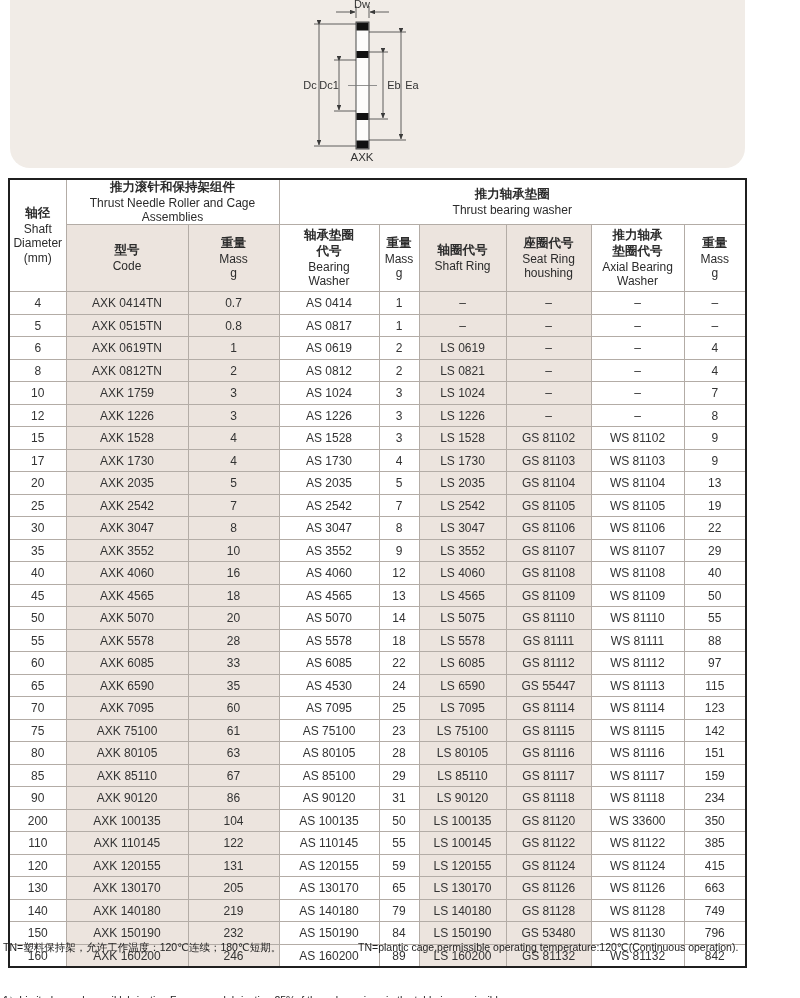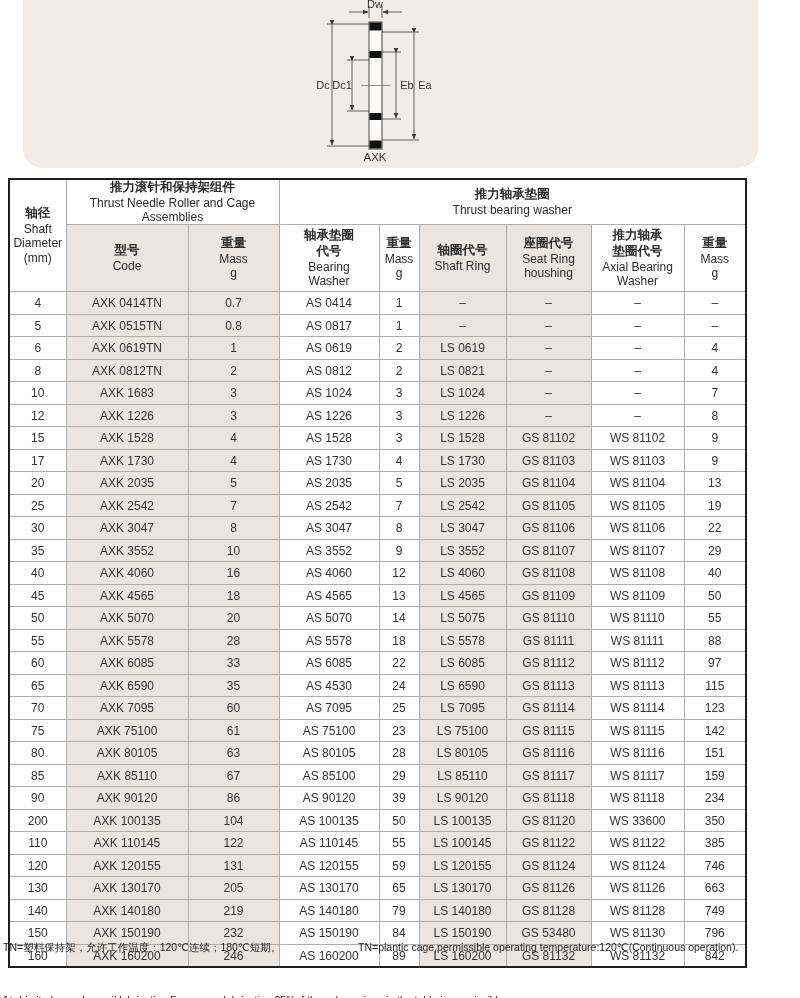--- a/index.html
+++ b/index.html
@@ -1,19 +1,19 @@
 <!DOCTYPE html>
 <html><head>
 <meta charset="utf-8">
 <style>
   html,body{margin:0;padding:0;background:#ffffff;}
   body{width:800px;height:998px;font-family:"Liberation Sans","DejaVu Sans",sans-serif;color:#2b2b2b;position:relative;}
 
   
-  .panel{position:absolute;left:10px;top:0;width:735px;height:168px;background:#f1ece7;border-radius:0 0 20px 20px;margin-left:13px;}
+  .panel{position:absolute;left:10px;top:0;width:735px;height:168px;background:#f1ece7;border-radius:0 0 20px 20px;}
   .panel svg{position:absolute;left:288px;top:0;}
   .dimtext{font-size:11px;fill:#333;font-family:"Liberation Sans","DejaVu Sans",sans-serif;}
   .modeltext{font-size:11.5px;fill:#333;font-family:"Liberation Sans","DejaVu Sans",sans-serif;}
 
   
   table{position:absolute;left:8px;top:178px;border-collapse:collapse;table-layout:fixed;border:2px solid #1f1f1f;background:#fff;}
   th,td{border:1px solid #b3aca6;text-align:center;vertical-align:middle;padding:0 2px;overflow:hidden;}
   thead th{background:#fff;font-weight:normal;}
   th .zh{display:block;font-weight:bold;font-size:12.5px;white-space:pre-line;line-height:1.25;}
   th .en{display:block;font-weight:normal;font-size:12px;white-space:pre-line;line-height:1.2;}
@@ -188,21 +188,21 @@
         <td class="tint">2</td>
         <td>AS 0812</td>
         <td>2</td>
         <td class="tint">LS 0821</td>
         <td class="tint">–</td>
         <td>–</td>
         <td>4</td>
       </tr>
       <tr>
         <td class="c1">10</td>
-        <td class="tint">AXK 1683</td>
+        <td class="tint">AXK 1759</td>
         <td class="tint">3</td>
         <td>AS 1024</td>
         <td>3</td>
         <td class="tint">LS 1024</td>
         <td class="tint">–</td>
         <td>–</td>
         <td>7</td>
       </tr>
       <tr>
         <td class="c1">12</td>
@@ -336,21 +336,21 @@
         <td>WS 81112</td>
         <td>97</td>
       </tr>
       <tr>
         <td class="c1">65</td>
         <td class="tint">AXK 6590</td>
         <td class="tint">35</td>
         <td>AS 4530</td>
         <td>24</td>
         <td class="tint">LS 6590</td>
-        <td class="tint">GS 81113</td>
+        <td class="tint">GS 55447</td>
         <td>WS 81113</td>
         <td>115</td>
       </tr>
       <tr>
         <td class="c1">70</td>
         <td class="tint">AXK 7095</td>
         <td class="tint">60</td>
         <td>AS 7095</td>
         <td>25</td>
         <td class="tint">LS 7095</td>
@@ -389,21 +389,21 @@
         <td class="tint">LS 85110</td>
         <td class="tint">GS 81117</td>
         <td>WS 81117</td>
         <td>159</td>
       </tr>
       <tr>
         <td class="c1">90</td>
         <td class="tint">AXK 90120</td>
         <td class="tint">86</td>
         <td>AS 90120</td>
-        <td>39</td>
+        <td>31</td>
         <td class="tint">LS 90120</td>
         <td class="tint">GS 81118</td>
         <td>WS 81118</td>
         <td>234</td>
       </tr>
       <tr>
         <td class="c1">200</td>
         <td class="tint">AXK 100135</td>
         <td class="tint">104</td>
         <td>AS 100135</td>
@@ -426,21 +426,21 @@
       </tr>
       <tr>
         <td class="c1">120</td>
         <td class="tint">AXK 120155</td>
         <td class="tint">131</td>
         <td>AS 120155</td>
         <td>59</td>
         <td class="tint">LS 120155</td>
         <td class="tint">GS 81124</td>
         <td>WS 81124</td>
-        <td>746</td>
+        <td>415</td>
       </tr>
       <tr>
         <td class="c1">130</td>
         <td class="tint">AXK 130170</td>
         <td class="tint">205</td>
         <td>AS 130170</td>
         <td>65</td>
         <td class="tint">LS 130170</td>
         <td class="tint">GS 81126</td>
         <td>WS 81126</td>

